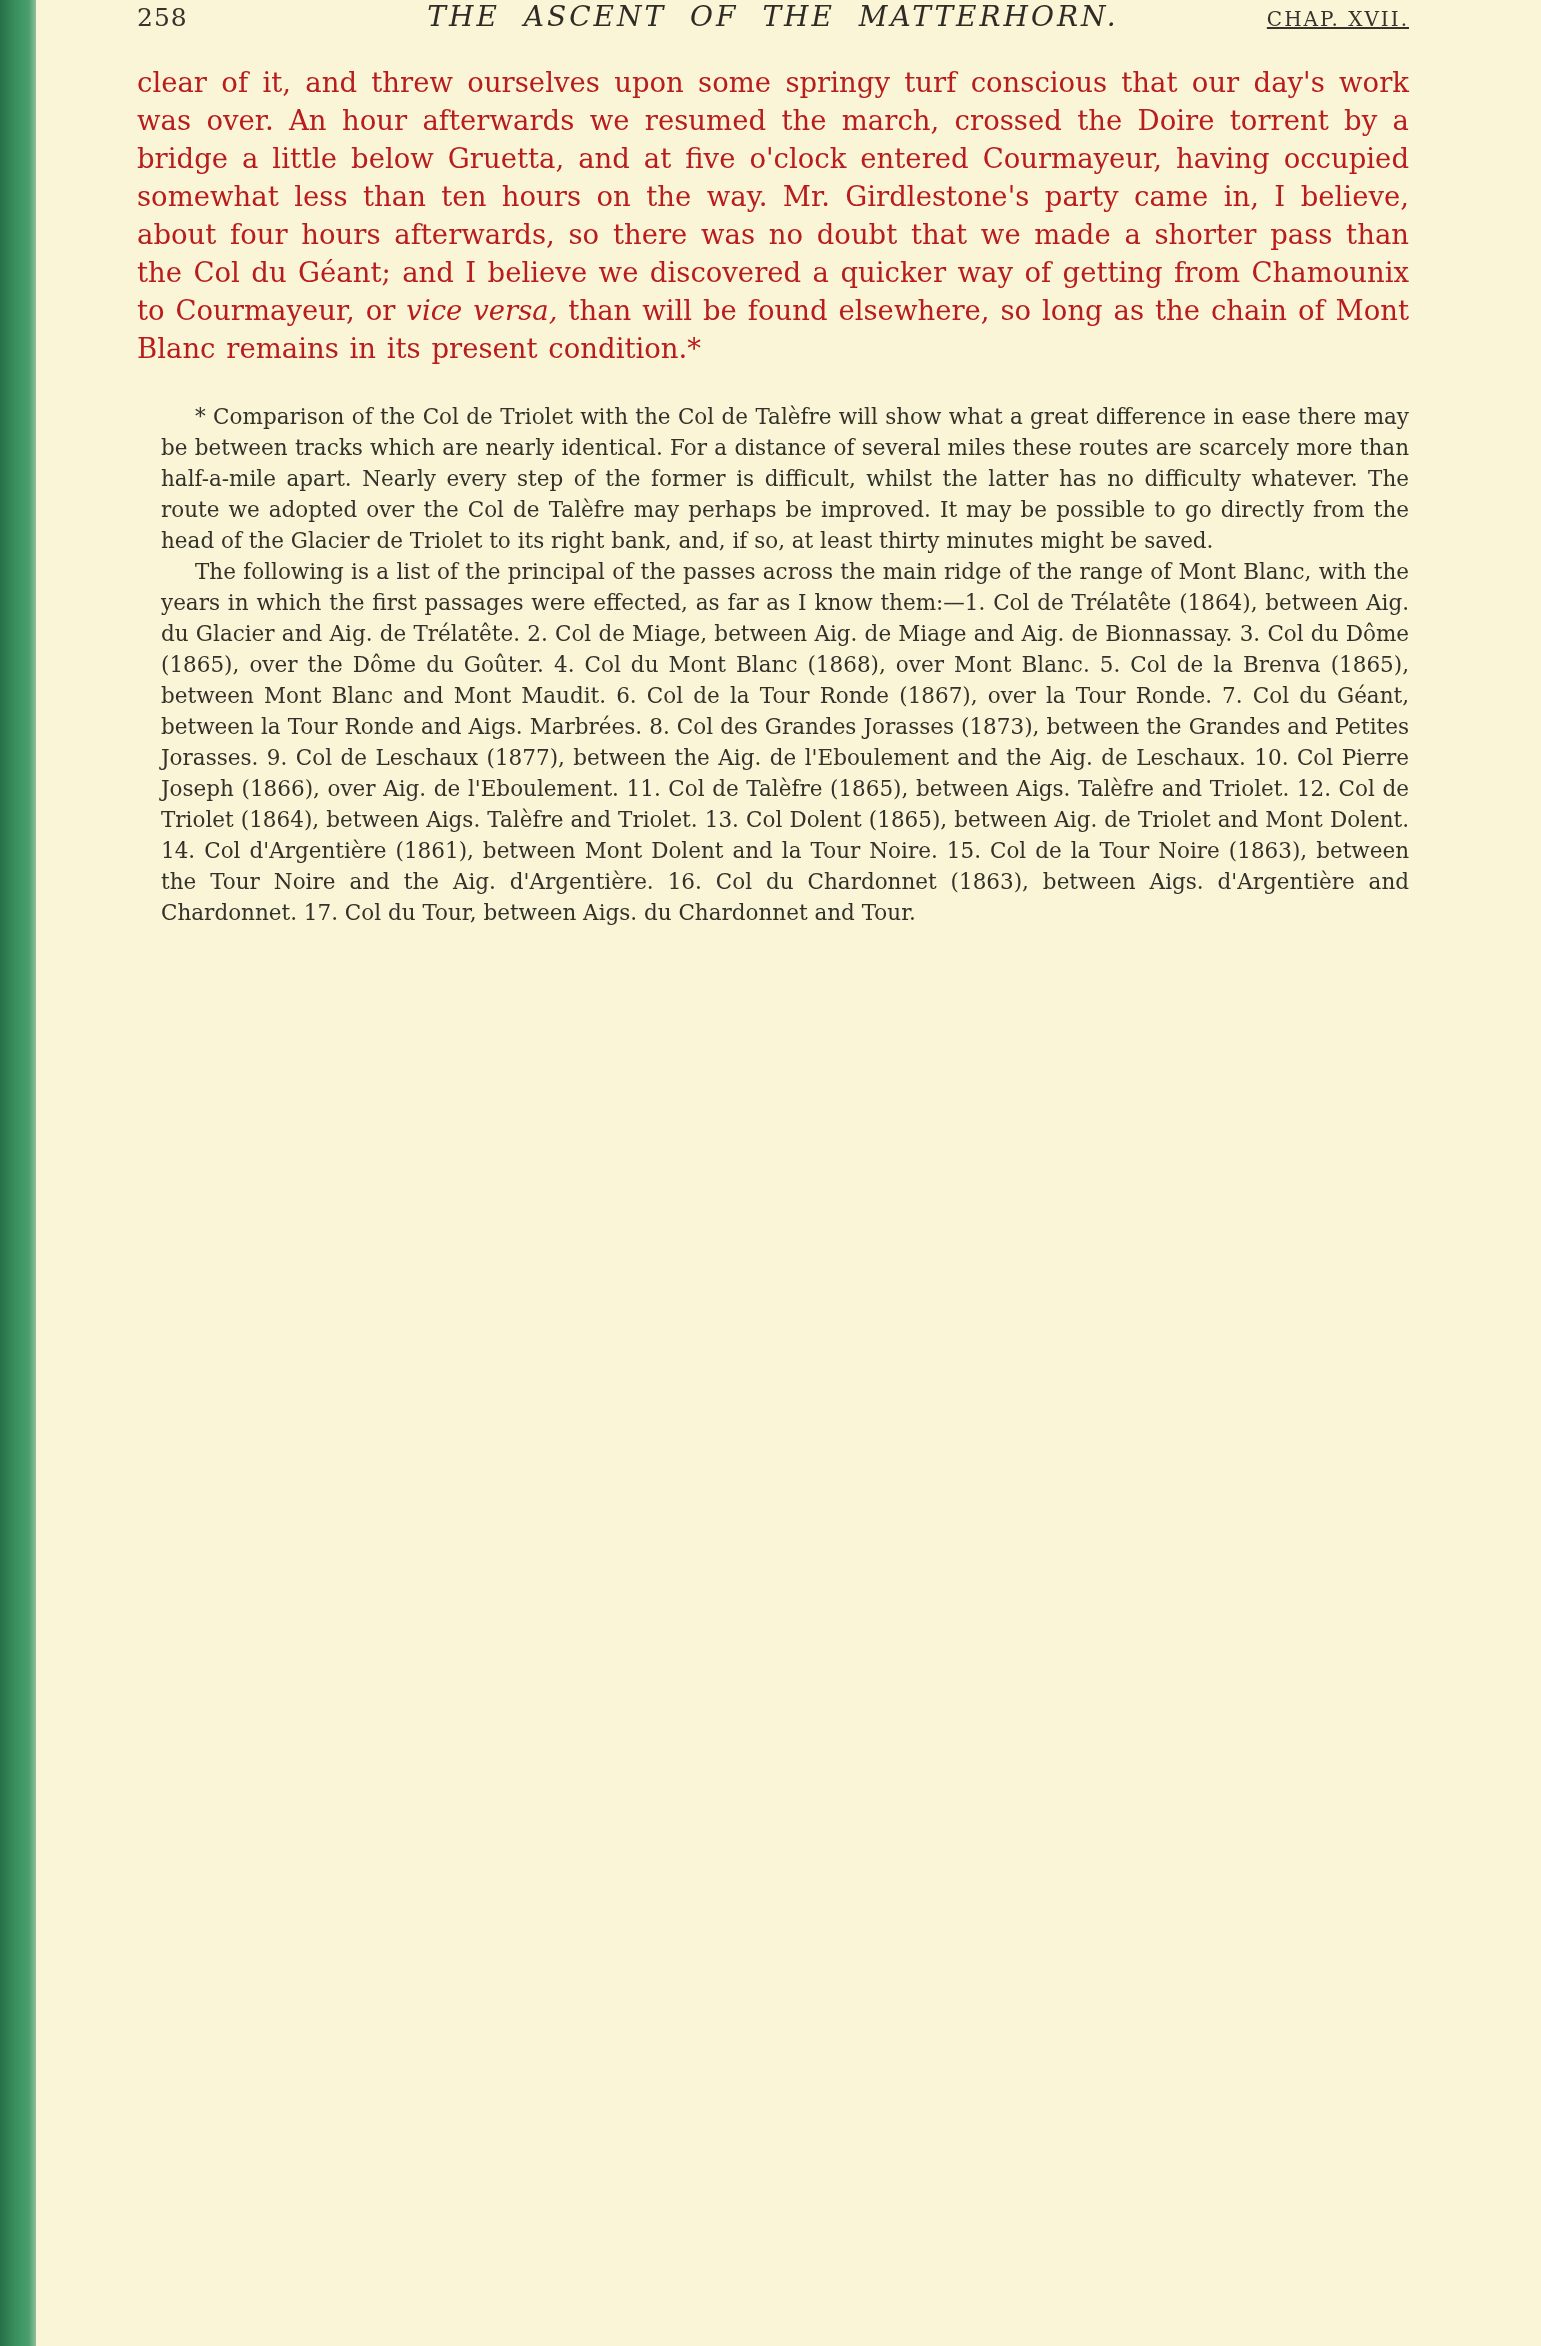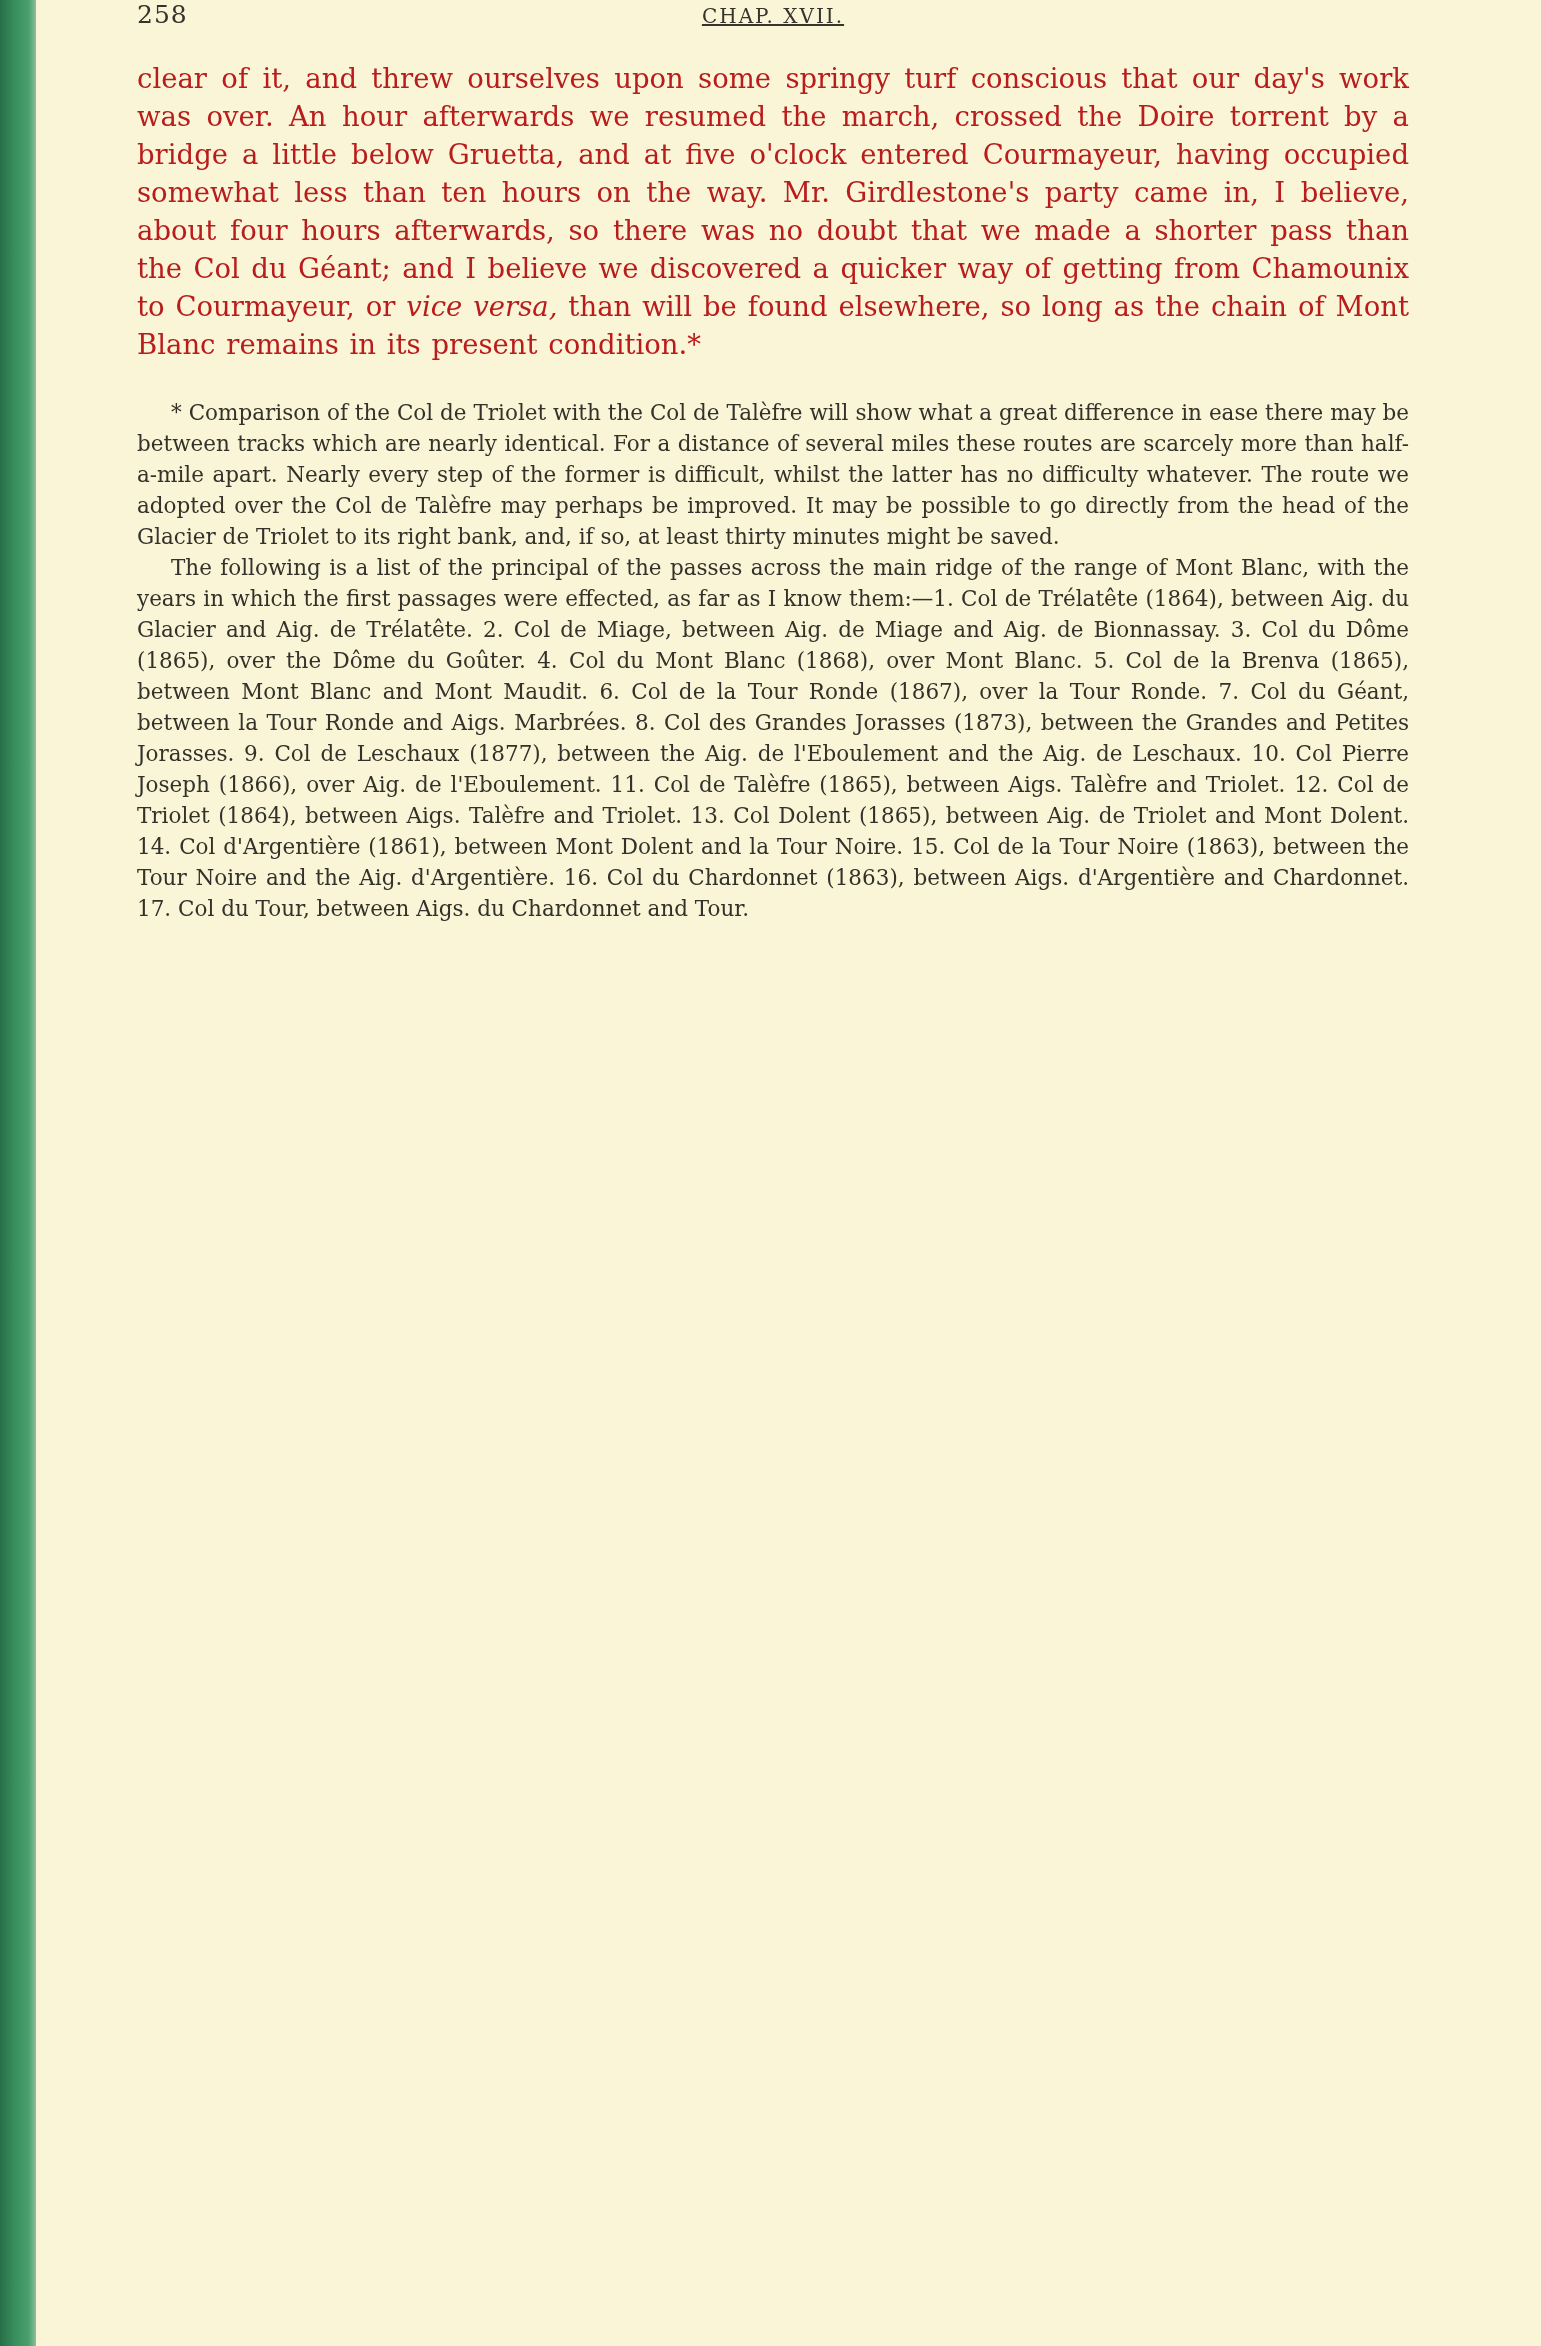--- a/index.html
+++ b/index.html
@@ -67,35 +67,37 @@
   }
   .body-text em {
     font-style: italic;
   }
   .footnote {
     margin-top: 34px;
     font-size: 21.5px;
     line-height: 31px;
     text-align: justify;
     color: #33312a;
+    margin-left: 24px;
   }
   .footnote p {
     margin: 0;
     text-indent: 34px;
   }
 </style>
 </head>
 <body>
 
 <div class="edge-strip"></div>
 
 <div class="page-content">
 
   <header class="running-head">
     <span class="page-number">258</span>
+    <span class="running-title">THE ASCENT OF THE MATTERHORN.</span>
     <span class="chapter-label">CHAP. XVII.</span>
   </header>
 
   <p class="body-text"><span>clear of it, and threw ourselves upon some springy turf conscious that our day's work was over. An hour afterwards we resumed the march, crossed the Doire torrent by a bridge a little below Gruetta, and at five o'clock entered Courmayeur, having occupied somewhat less than ten hours on the way. Mr. Girdlestone's party came in, I believe, about four hours afterwards, so there was no doubt that we made a shorter pass than the Col du Géant; and I believe we discovered a quicker way of getting from Chamounix to Courmayeur, or </span><em>vice versa,</em><span> than will be found elsewhere, so long as the chain of Mont Blanc remains in its present condition.*</span></p>
 
   <div class="footnote">
     <p>* Comparison of the Col de Triolet with the Col de Talèfre will show what a great difference in ease there may be between tracks which are nearly identical. For a distance of several miles these routes are scarcely more than half-a-mile apart. Nearly every step of the former is difficult, whilst the latter has no difficulty whatever. The route we adopted over the Col de Talèfre may perhaps be improved. It may be possible to go directly from the head of the Glacier de Triolet to its right bank, and, if so, at least thirty minutes might be saved.</p>
     <p>The following is a list of the principal of the passes across the main ridge of the range of Mont Blanc, with the years in which the first passages were effected, as far as I know them:—1. Col de Trélatête (1864), between Aig. du Glacier and Aig. de Trélatête. 2. Col de Miage, between Aig. de Miage and Aig. de Bionnassay. 3. Col du Dôme (1865), over the Dôme du Goûter. 4. Col du Mont Blanc (1868), over Mont Blanc. 5. Col de la Brenva (1865), between Mont Blanc and Mont Maudit. 6. Col de la Tour Ronde (1867), over la Tour Ronde. 7. Col du Géant, between la Tour Ronde and Aigs. Marbrées. 8. Col des Grandes Jorasses (1873), between the Grandes and Petites Jorasses. 9. Col de Leschaux (1877), between the Aig. de l'Eboulement and the Aig. de Leschaux. 10. Col Pierre Joseph (1866), over Aig. de l'Eboulement. 11. Col de Talèfre (1865), between Aigs. Talèfre and Triolet. 12. Col de Triolet (1864), between Aigs. Talèfre and Triolet. 13. Col Dolent (1865), between Aig. de Triolet and Mont Dolent. 14. Col d'Argentière (1861), between Mont Dolent and la Tour Noire. 15. Col de la Tour Noire (1863), between the Tour Noire and the Aig. d'Argentière. 16. Col du Chardonnet (1863), between Aigs. d'Argentière and Chardonnet. 17. Col du Tour, between Aigs. du Chardonnet and Tour.</p>
   </div>
 

